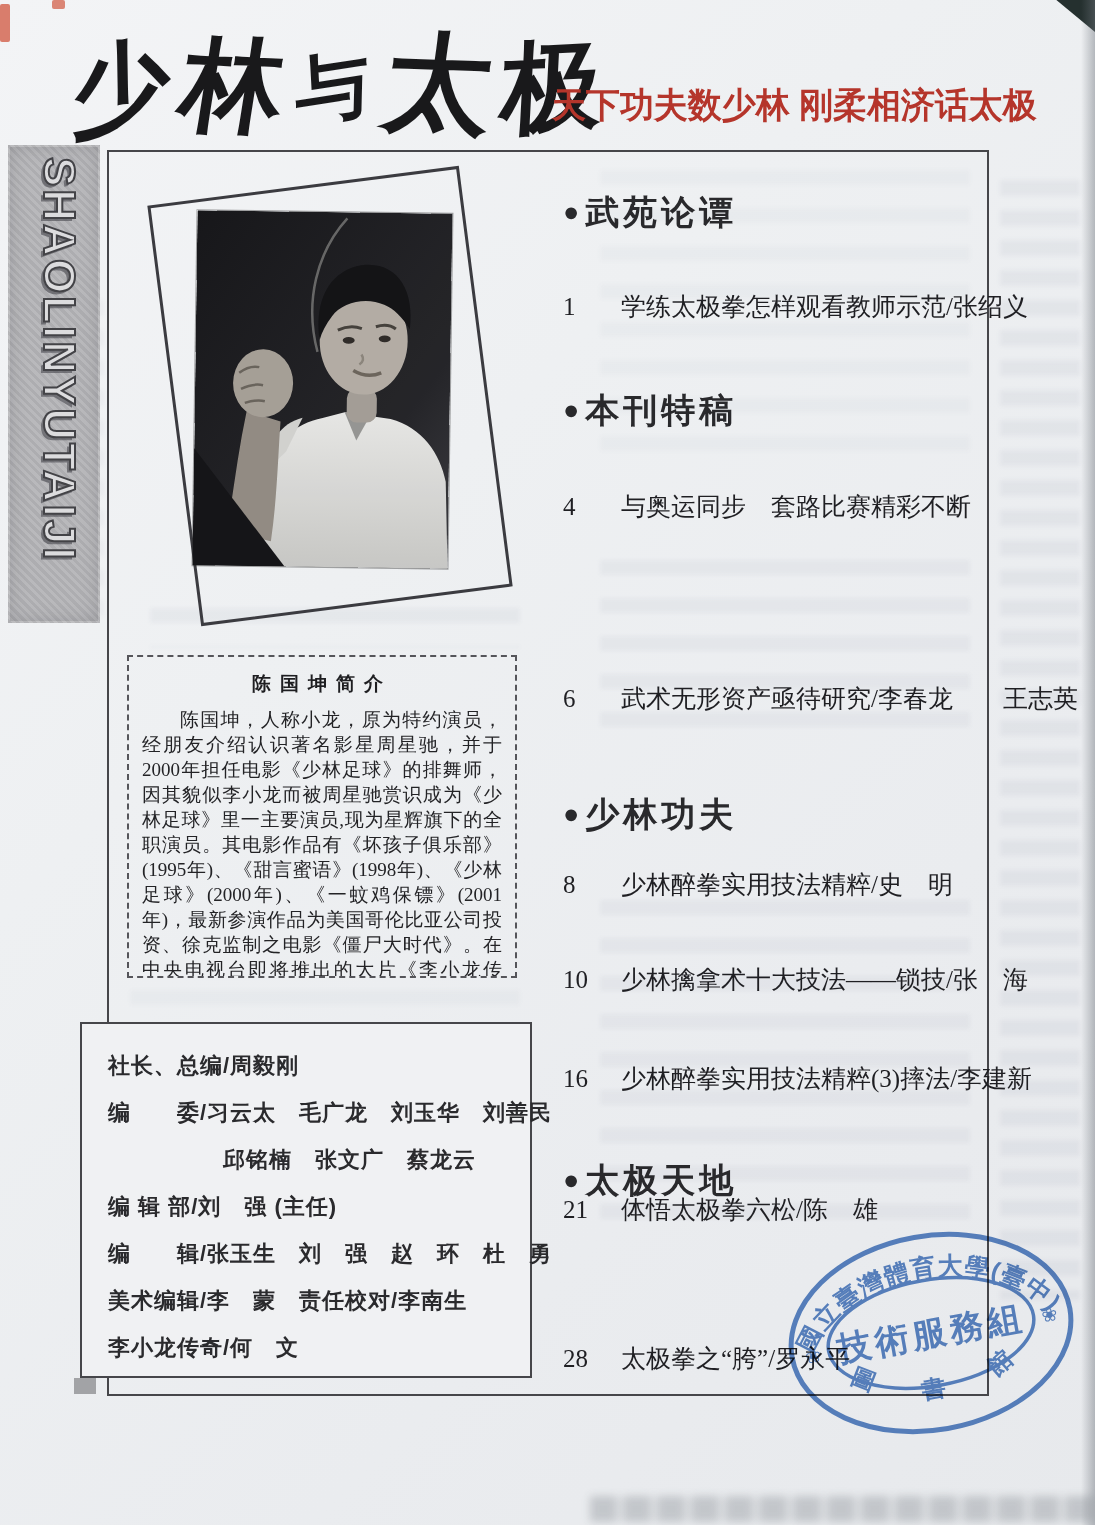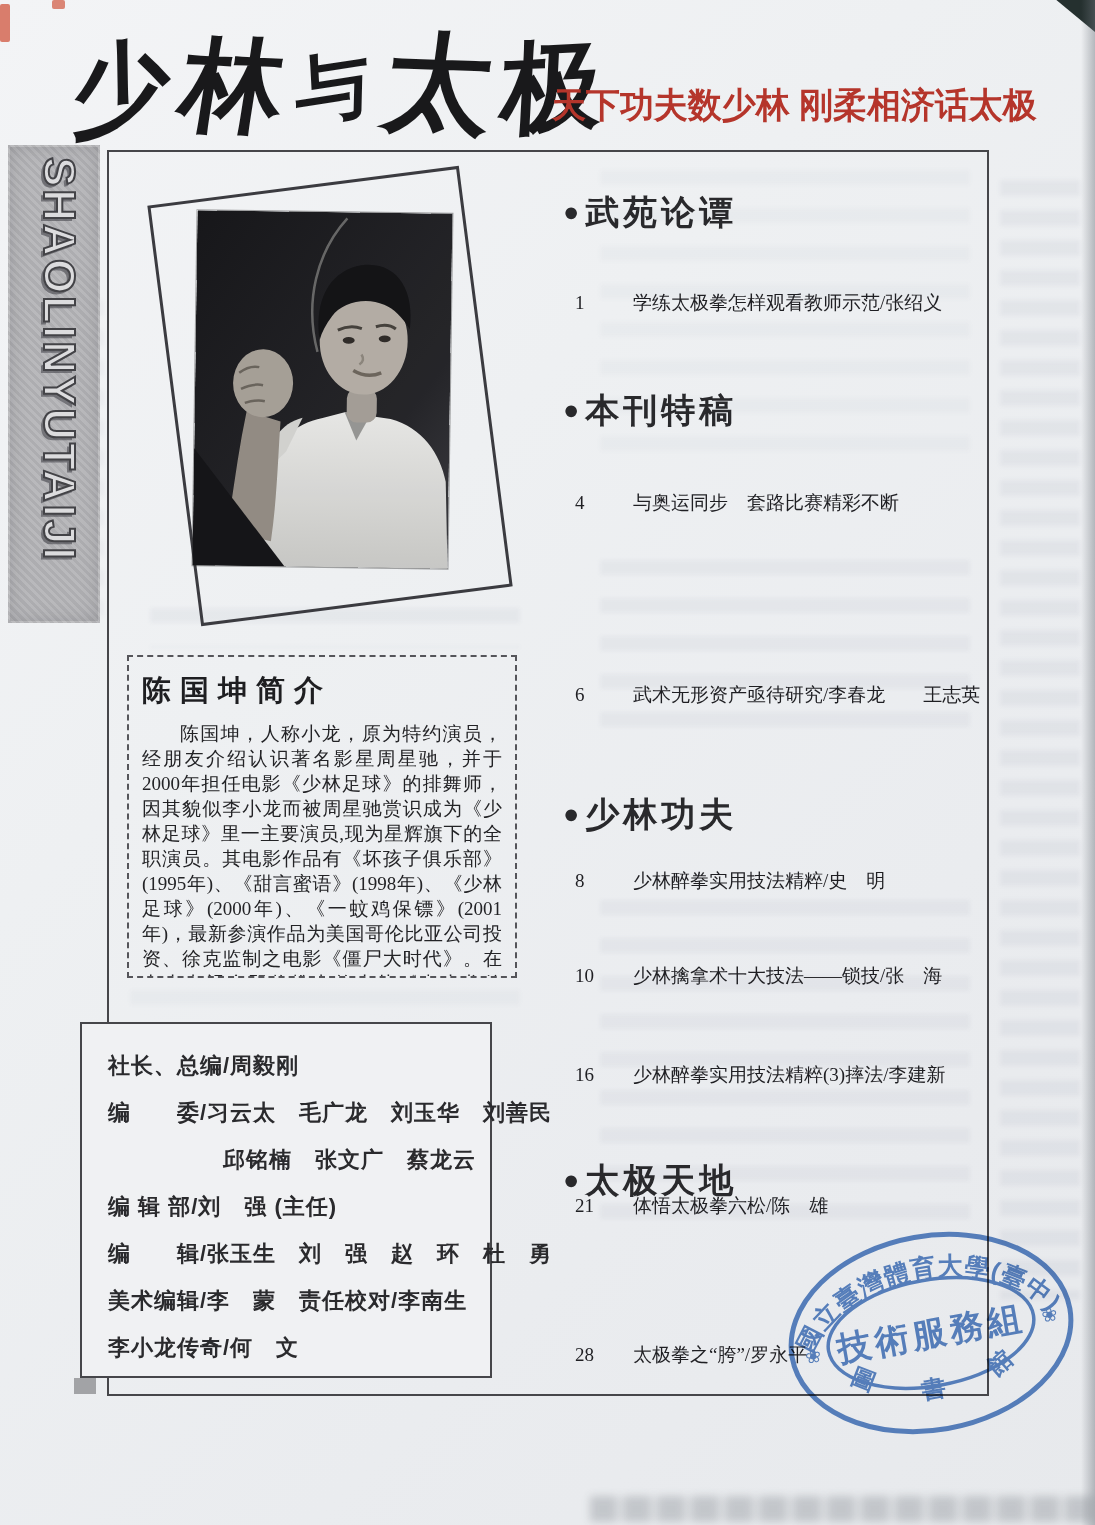--- a/index.html
+++ b/index.html
@@ -51,35 +51,35 @@
     border:2px solid #46464a;}
   
   .photo-frame{position:absolute;left:173px;top:184px;width:308px;height:418px;
     border:3px solid #3b3b40;transform:rotate(-7.3deg);}
   .photo{position:absolute;left:195px;top:212px;width:255px;height:355px;
     transform:rotate(.8deg);box-shadow:0 0 0 1px rgba(40,40,40,.4);}
   .photo svg{display:block;}
   
   .intro-box{position:absolute;left:127px;top:655px;width:390px;height:323px;
     border:2px dashed #55555a;box-sizing:border-box;padding:10px 13px 8px 13px;overflow:hidden;}
-  .intro-title{text-align:left;font-size:29px;font-weight:700;letter-spacing:9px;
+  .intro-title{text-align:center;font-size:19px;font-weight:700;letter-spacing:9px;
     color:#1e1e21;margin:4px 0 10px 0;}
   .intro-body{font-family:"Liberation Serif",serif;font-size:19px;line-height:25px;
     color:#232326;text-align:justify;text-indent:2em;}
   
-  .staff-box{position:absolute;left:80px;top:1022px;width:412px;height:356px;
+  .staff-box{position:absolute;left:80px;top:1022px;width:452px;height:356px;
     border:2px solid #46464a;box-sizing:border-box;background:#f0f1f3;
     padding:18px 10px 0 26px;z-index:3;}
   .staff-row{height:47px;line-height:47px;font-size:22px;font-weight:600;
     color:#2a2a2d;letter-spacing:1px;white-space:nowrap;}
   
   .toc-line{position:absolute;white-space:nowrap;}
   .toc-header{left:563px;font-size:34px;font-weight:800;color:#29292c;letter-spacing:4px;}
   .toc-bullet{font-size:27px;vertical-align:3px;margin-right:6px;letter-spacing:0;}
-  .toc-entry{left:563px;font-family:"Liberation Serif",serif;font-size:19px;color:#1f1f23;margin-left:12px;}
+  .toc-entry{left:563px;font-family:"Liberation Serif",serif;font-size:25px;color:#1f1f23;}
   .toc-num{display:inline-block;width:58px;font-family:"Liberation Serif",serif;}
   .toc-cont{font-family:"Liberation Serif",serif;font-size:23px;color:#1f1f23;}
   
   .stamp{position:absolute;left:781px;top:1228px;width:300px;height:210px;
     transform:rotate(-10deg);mix-blend-mode:multiply;opacity:.92;z-index:5;}
 </style>
 </head>
 <body>
 
 <div class="page">

